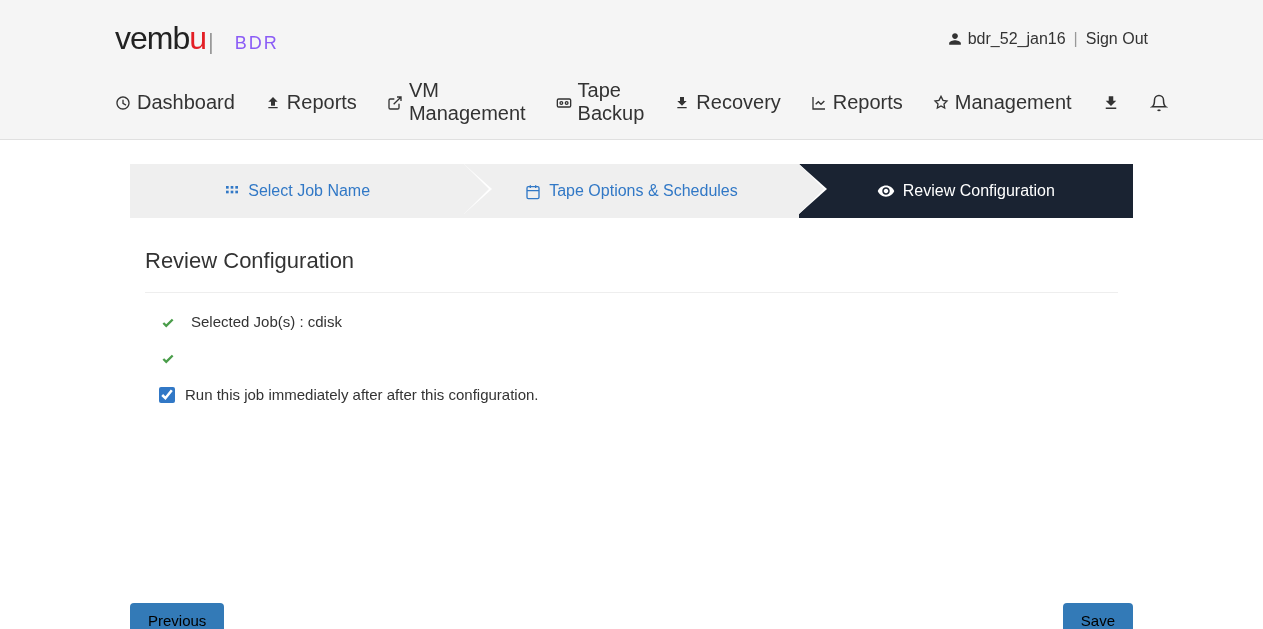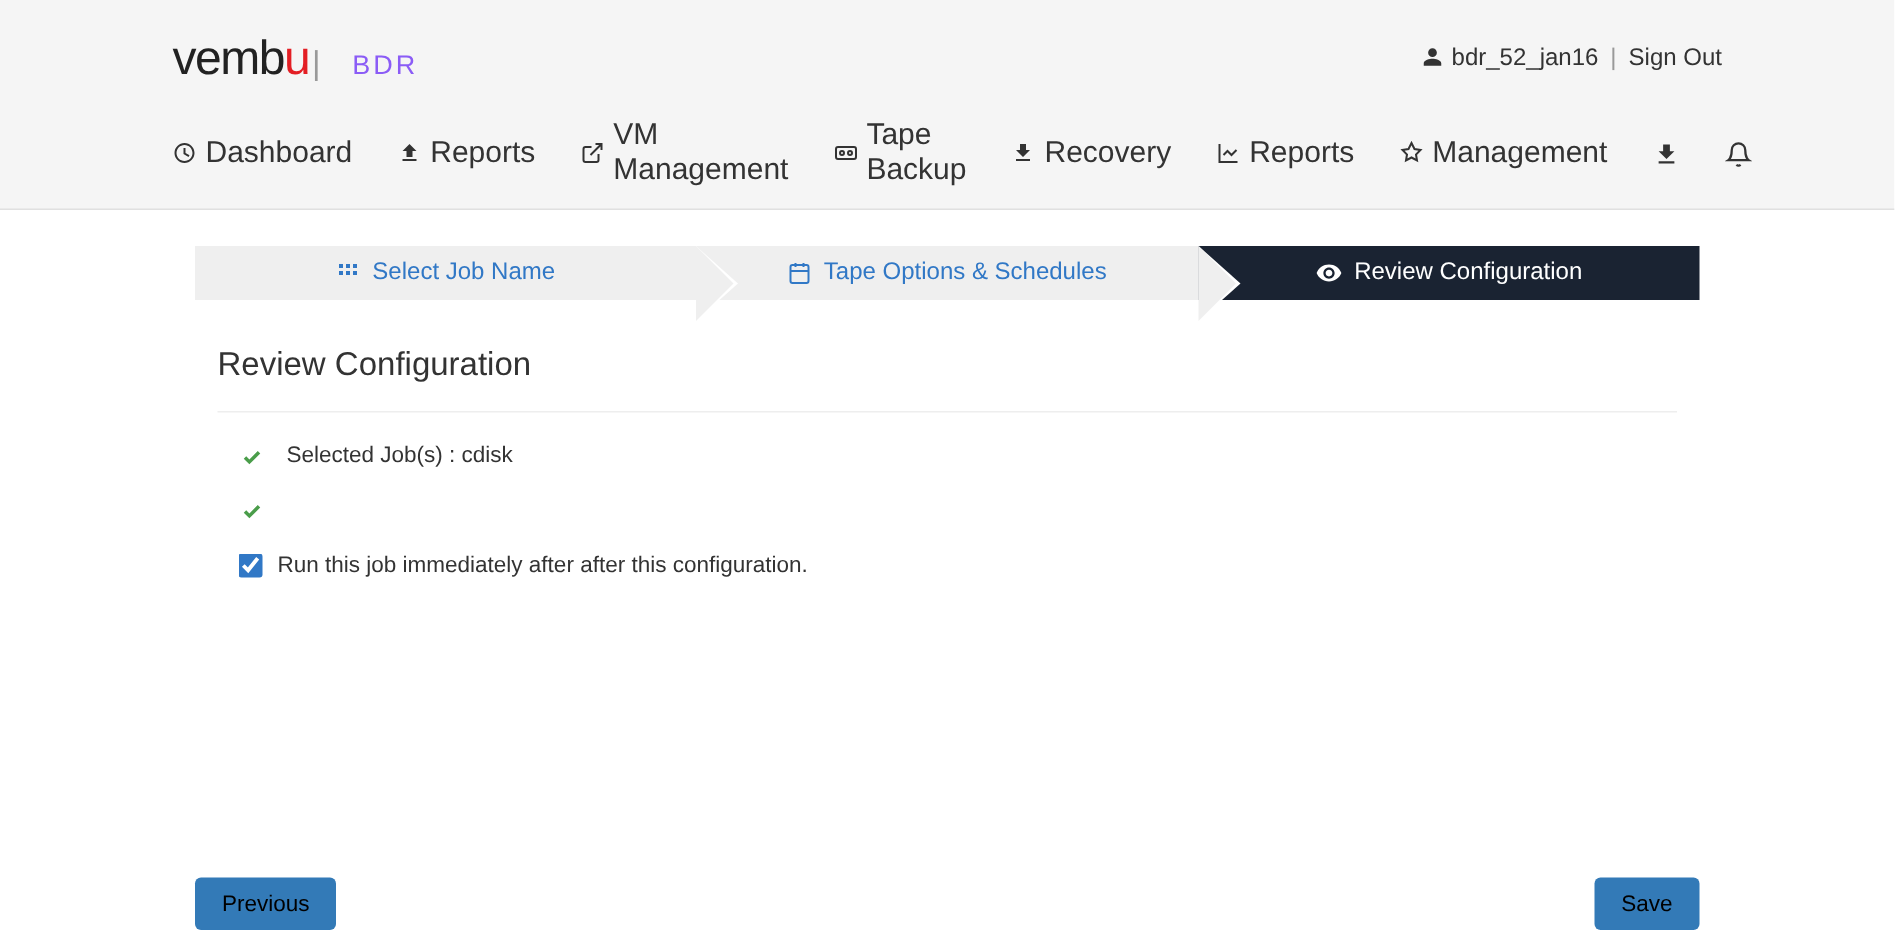--- a/index.html
+++ b/index.html
@@ -23,21 +23,21 @@
     
     .nav { display: flex; align-items: center; padding: 12px 115px 14px; }
     .nav-item { display: flex; align-items: center; margin-right: 30px; color: #333; cursor: pointer; font-size: 20px; }
     .nav-item .icon { margin-right: 6px; }
     .nav-right { margin-left: auto; display: flex; align-items: center; gap: 30px; }
     .nav-right .icon-btn { cursor: pointer; color: #333; font-size: 18px; }
     
     .container { padding: 0 130px; }
     
     .wizard { display: flex; margin-top: 24px; }
-    .wizard-step { flex: 1; height: 36px; display: flex; align-items: center; justify-content: center; position: relative; font-size: 16px; cursor: pointer; }
+    .wizard-step { flex: 1; height: 54px; display: flex; align-items: center; justify-content: center; position: relative; font-size: 16px; cursor: pointer; }
     .wizard-step.inactive { background: #efefef; color: #3178c6; }
     .wizard-step.active { background: #1a2332; color: #fff; }
     .wizard-step .step-icon { margin-right: 8px; }
     
     .wizard-step::after {
       content: '';
       position: absolute;
       right: -25px;
       top: 0;
       width: 0;

